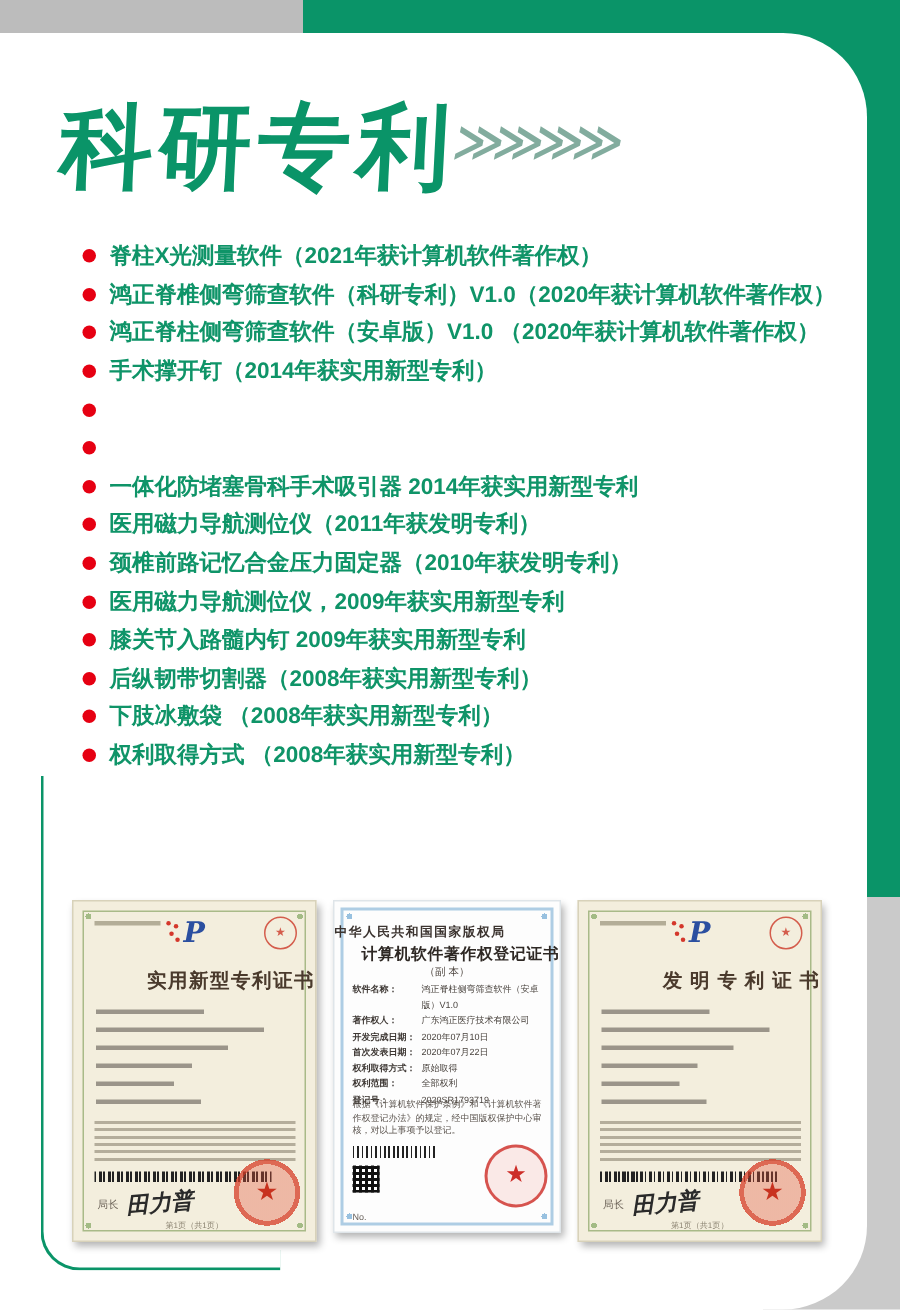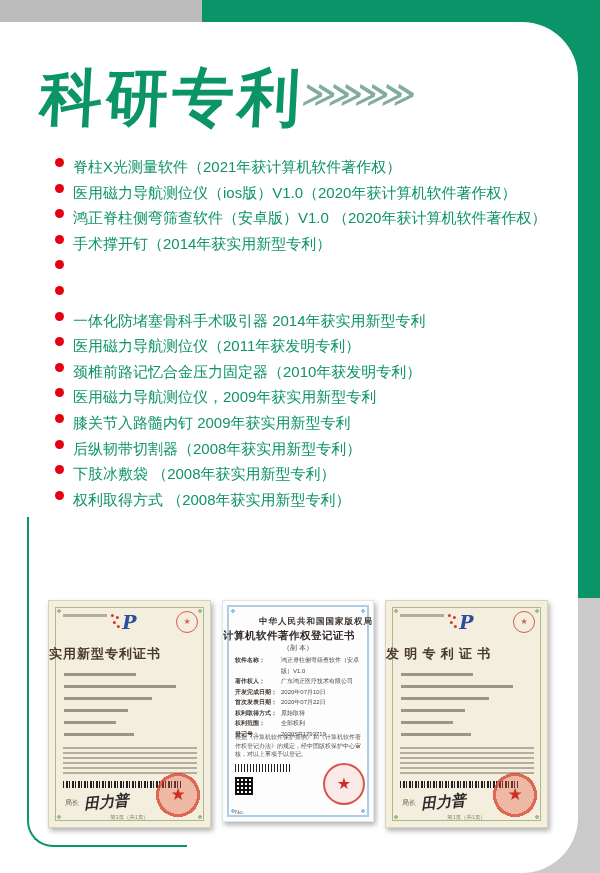--- a/index.html
+++ b/index.html
@@ -29,21 +29,21 @@
     font-weight:bold; font-size:62px; line-height:100px; letter-spacing:4px;
     color:#0a9468; transform:skewX(-3deg);
   }
   .chevrons {
     position:absolute; left:303px; top:56px;
     font-size:32px; line-height:32px; letter-spacing:-7px;
     color:#82ac9e; transform:skewX(-12deg); font-weight:bold;
   }
   
   .patent-list { position:absolute; left:55px; top:136px; width:505px; }
-  .patent-row { display:flex; align-items:flex-start; height:25.6px; }
+  .patent-row { display:flex; align-items:center; height:25.6px;font-weight:bold; }
   .dot { flex:0 0 9px; width:9px; height:9px; border-radius:50%; background:#e60012; margin-right:9px; }
   .ptxt { font-size:15px; color:#0f9468; white-space:nowrap; letter-spacing:0; }
   
   .certs { position:absolute; left:48px; top:578px; width:505px; height:228px; display:flex; gap:11px; }
   .cert {
     position:relative; box-shadow:2px 3px 5px rgba(0,0,0,.3); overflow:hidden;
   }
   .cert-patent { width:163px; height:228px; background:#f3eedd; border:1px solid #d8d2ba; }
   .cert-soft   { width:152px; height:222px; background:#fdfdfd; border:1px solid #dfe5e9; }
   .frame-patent { position:absolute; inset:6px; border:1.5px solid #a9ba88; }
@@ -53,21 +53,21 @@
   .corner.bl{left:4px;bottom:4px;} .corner.br{right:4px;bottom:4px;}
   .corner.blue { background:radial-gradient(circle,#7fb2d8 0 2px,transparent 2px); }
   .serial-smudge { position:absolute; left:14px; top:13px; width:44px; height:3px; background:#a39c86; opacity:.8; }
   .logo { position:absolute; left:50%; top:10px; transform:translateX(-50%);
           font-family:"DejaVu Serif",serif; font-style:italic; font-weight:bold;
           font-size:19px; color:#2b4fa0; }
   .logo .dots { position:absolute; left:-7px; top:5px; width:3px; height:3px; border-radius:50%;
           background:#d4372b; box-shadow:-3px 5px 0 #d4372b, 1px 9px 0 #d4372b, -5px -2px 0 #d4372b; }
   .seal-sm { position:absolute; right:12px; top:10px; width:22px; height:22px; border-radius:50%;
           border:1.5px solid #cf4433; color:#cf4433; font-size:8px; line-height:20px; text-align:center; opacity:.85; }
-  .cert-title { position:absolute; left:0; top:44px; width:100%; text-align:left;
+  .cert-title { position:absolute; left:0; top:44px; width:100%; text-align:right;
           font-family:"Liberation Serif","DejaVu Serif",serif; font-weight:bold;
           font-size:13px; letter-spacing:1px; color:#4a3a2c; }
   .fieldlines { position:absolute; left:15px; top:72px; }
   .fieldlines i { display:block; height:2.5px; background:#9b958a; margin-bottom:9.5px; }
   .fieldlines i:nth-child(1){width:72px;} .fieldlines i:nth-child(2){width:112px;}
   .fieldlines i:nth-child(3){width:88px;} .fieldlines i:nth-child(4){width:64px;}
   .fieldlines i:nth-child(5){width:52px;} .fieldlines i:nth-child(6){width:70px;}
   .paralines { position:absolute; left:14px; top:146px; width:134px; height:28px;
           background:repeating-linear-gradient(180deg,#ada694 0 2px,transparent 2px 5px); opacity:.9; }
   .barcode { position:absolute; left:14px; top:180px; width:118px; height:7px;
@@ -75,24 +75,24 @@
   .sign-row { position:absolute; left:16px; top:192px; display:flex; align-items:center; gap:5px; }
   .sign-label { font-size:7px; color:#6b6257; }
   .signature { font-family:"DejaVu Serif",serif; font-style:italic; font-weight:bold;
           font-size:15px; color:#2a2a2a; transform:rotate(-5deg); }
   .seal-lg { position:absolute; right:9px; bottom:9px; width:46px; height:46px; border-radius:50%;
           background:radial-gradient(circle,rgba(228,84,60,.35) 0 58%,rgba(214,60,38,.75) 58% 68%,transparent 68%);
           color:#c8321f; font-size:17px; line-height:46px; text-align:center; }
   .cert-footer { position:absolute; left:0; bottom:5px; width:100%; text-align:center;
           font-size:6px; color:#8a8270; transform:scale(.9); }
   
-  .soft-authority { position:absolute; left:0; top:15px; width:100%; text-align:right;
+  .soft-authority { position:absolute; left:0; top:15px; width:100%; text-align:left;
           font-family:"Liberation Serif",serif; font-weight:bold; font-size:8.5px;
           letter-spacing:1px; color:#3c3430; }
-  .soft-title { position:absolute; left:0; top:28px; width:100%; text-align:left;
+  .soft-title { position:absolute; left:0; top:28px; width:100%; text-align:right;
           font-family:"Liberation Serif",serif; font-weight:bold; font-size:10.5px;
           letter-spacing:.5px; color:#2e2824; }
   .soft-sub { position:absolute; left:0; top:42px; width:100%; text-align:center;
           font-size:7px; color:#4c443e; }
   .soft-fields { position:absolute; left:12px; top:54px; width:130px; }
   .soft-field { display:flex; font-size:6px; line-height:10.5px; color:#4a443f; }
   .soft-field b { flex:0 0 46px; font-weight:bold; color:#3d3733; }
   .soft-statement { position:absolute; left:12px; top:132px; width:128px;
           font-size:6px; line-height:8.5px; color:#5a534d; }
   .soft-barcode { position:absolute; left:12px; top:163px; width:56px; height:8px;
@@ -120,21 +120,21 @@
   <div class="chevrons">≫≫≫≫</div>
 
   <div class="patent-list">
 
   <div class="patent-row">
       <span class="dot"></span>
       <span class="ptxt">脊柱X光测量软件（2021年获计算机软件著作权）</span>
     </div>
       <div class="patent-row">
       <span class="dot"></span>
-      <span class="ptxt">医用磁力导航测位仪（ios版）V1.0（2020年获计算机软件著作权）</span>
+      <span class="ptxt">鸿正脊椎侧弯筛查软件（科研专利）V1.0（2020年获计算机软件著作权）</span>
     </div>
       <div class="patent-row">
       <span class="dot"></span>
       <span class="ptxt">鸿正脊柱侧弯筛查软件（安卓版）V1.0 （2020年获计算机软件著作权）</span>
     </div>
       <div class="patent-row">
       <span class="dot"></span>
       <span class="ptxt">手术撑开钉（2014年获实用新型专利）</span>
     </div>
       <div class="patent-row">

